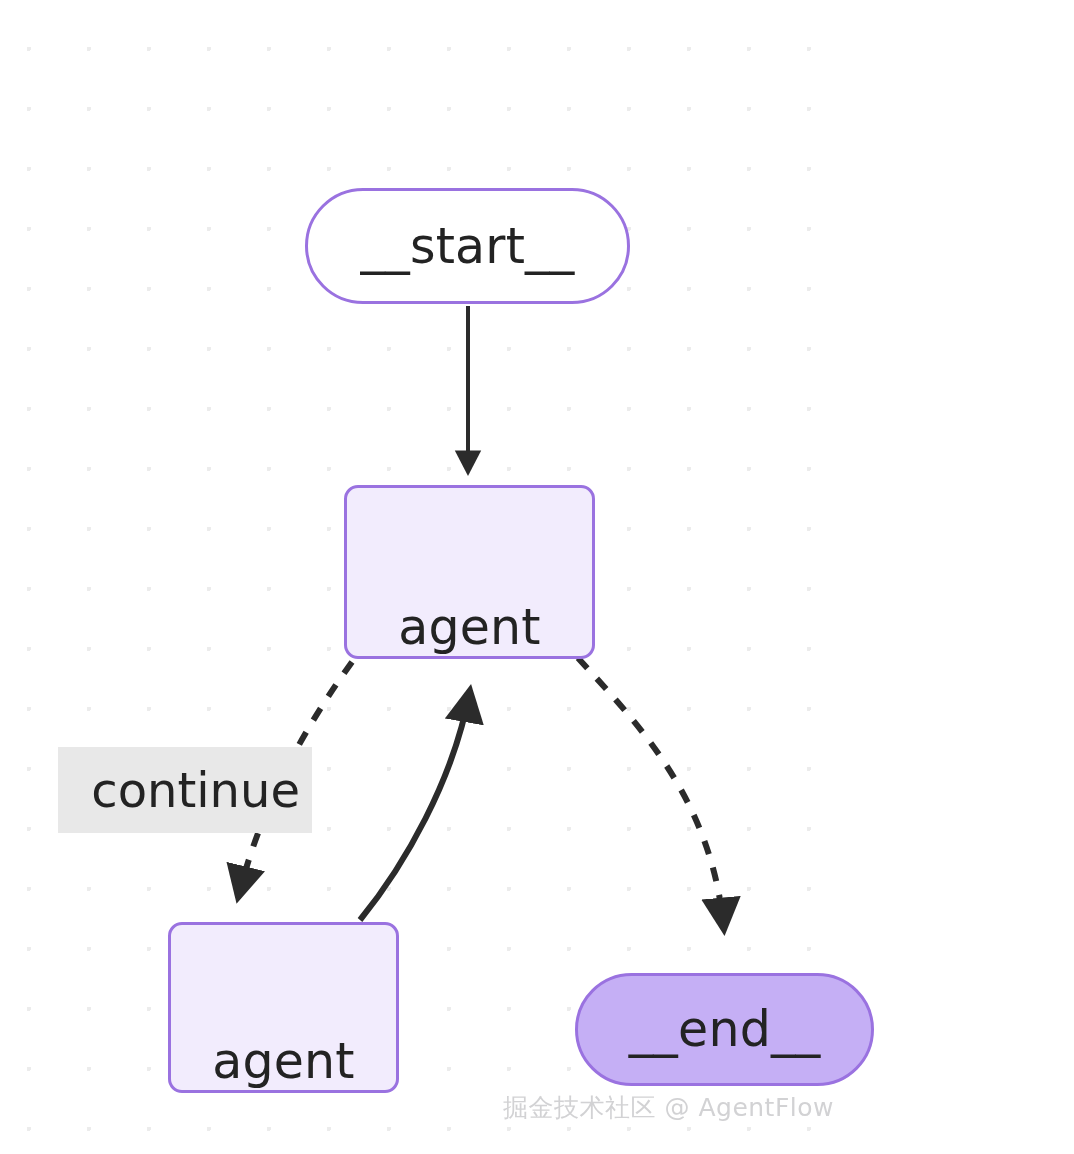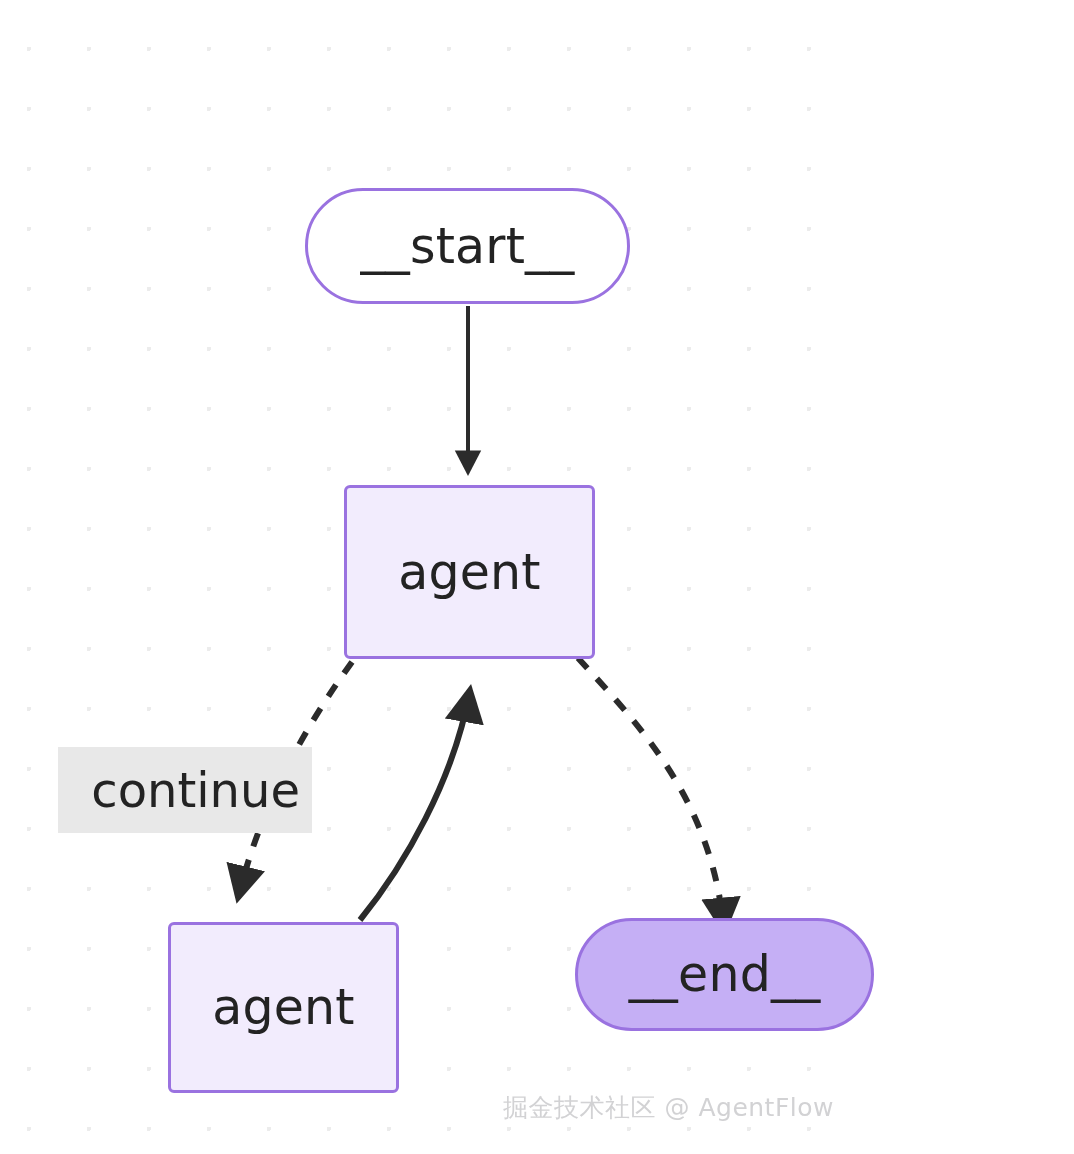--- a/index.html
+++ b/index.html
@@ -52,22 +52,23 @@
   }
 
   .node-end-terminal {
     background: #c5aff5;
     border-radius: 999px;
     font-size: 49px;
   }
 
   .node-process {
     background: #f2ecfd;
-    border-radius: 6px;
+    border-radius: 14px;
     font-size: 49px;
+    align-items: flex-end;
   }
 
   #node-start {
     left: 305px;
     top: 188px;
     width: 325px;
     height: 116px;
   }
 
   #node-agent {
@@ -79,21 +80,21 @@
 
   #node-tools {
     left: 168px;
     top: 922px;
     width: 231px;
     height: 171px;
   }
 
   #node-end {
     left: 575px;
-    top: 918px;
+    top: 973px;
     width: 299px;
     height: 113px;
   }
 
   .edge-label {
     position: absolute;
     box-sizing: border-box;
     background: #e8e8e8;
     color: #232323;
     font-size: 48px;

